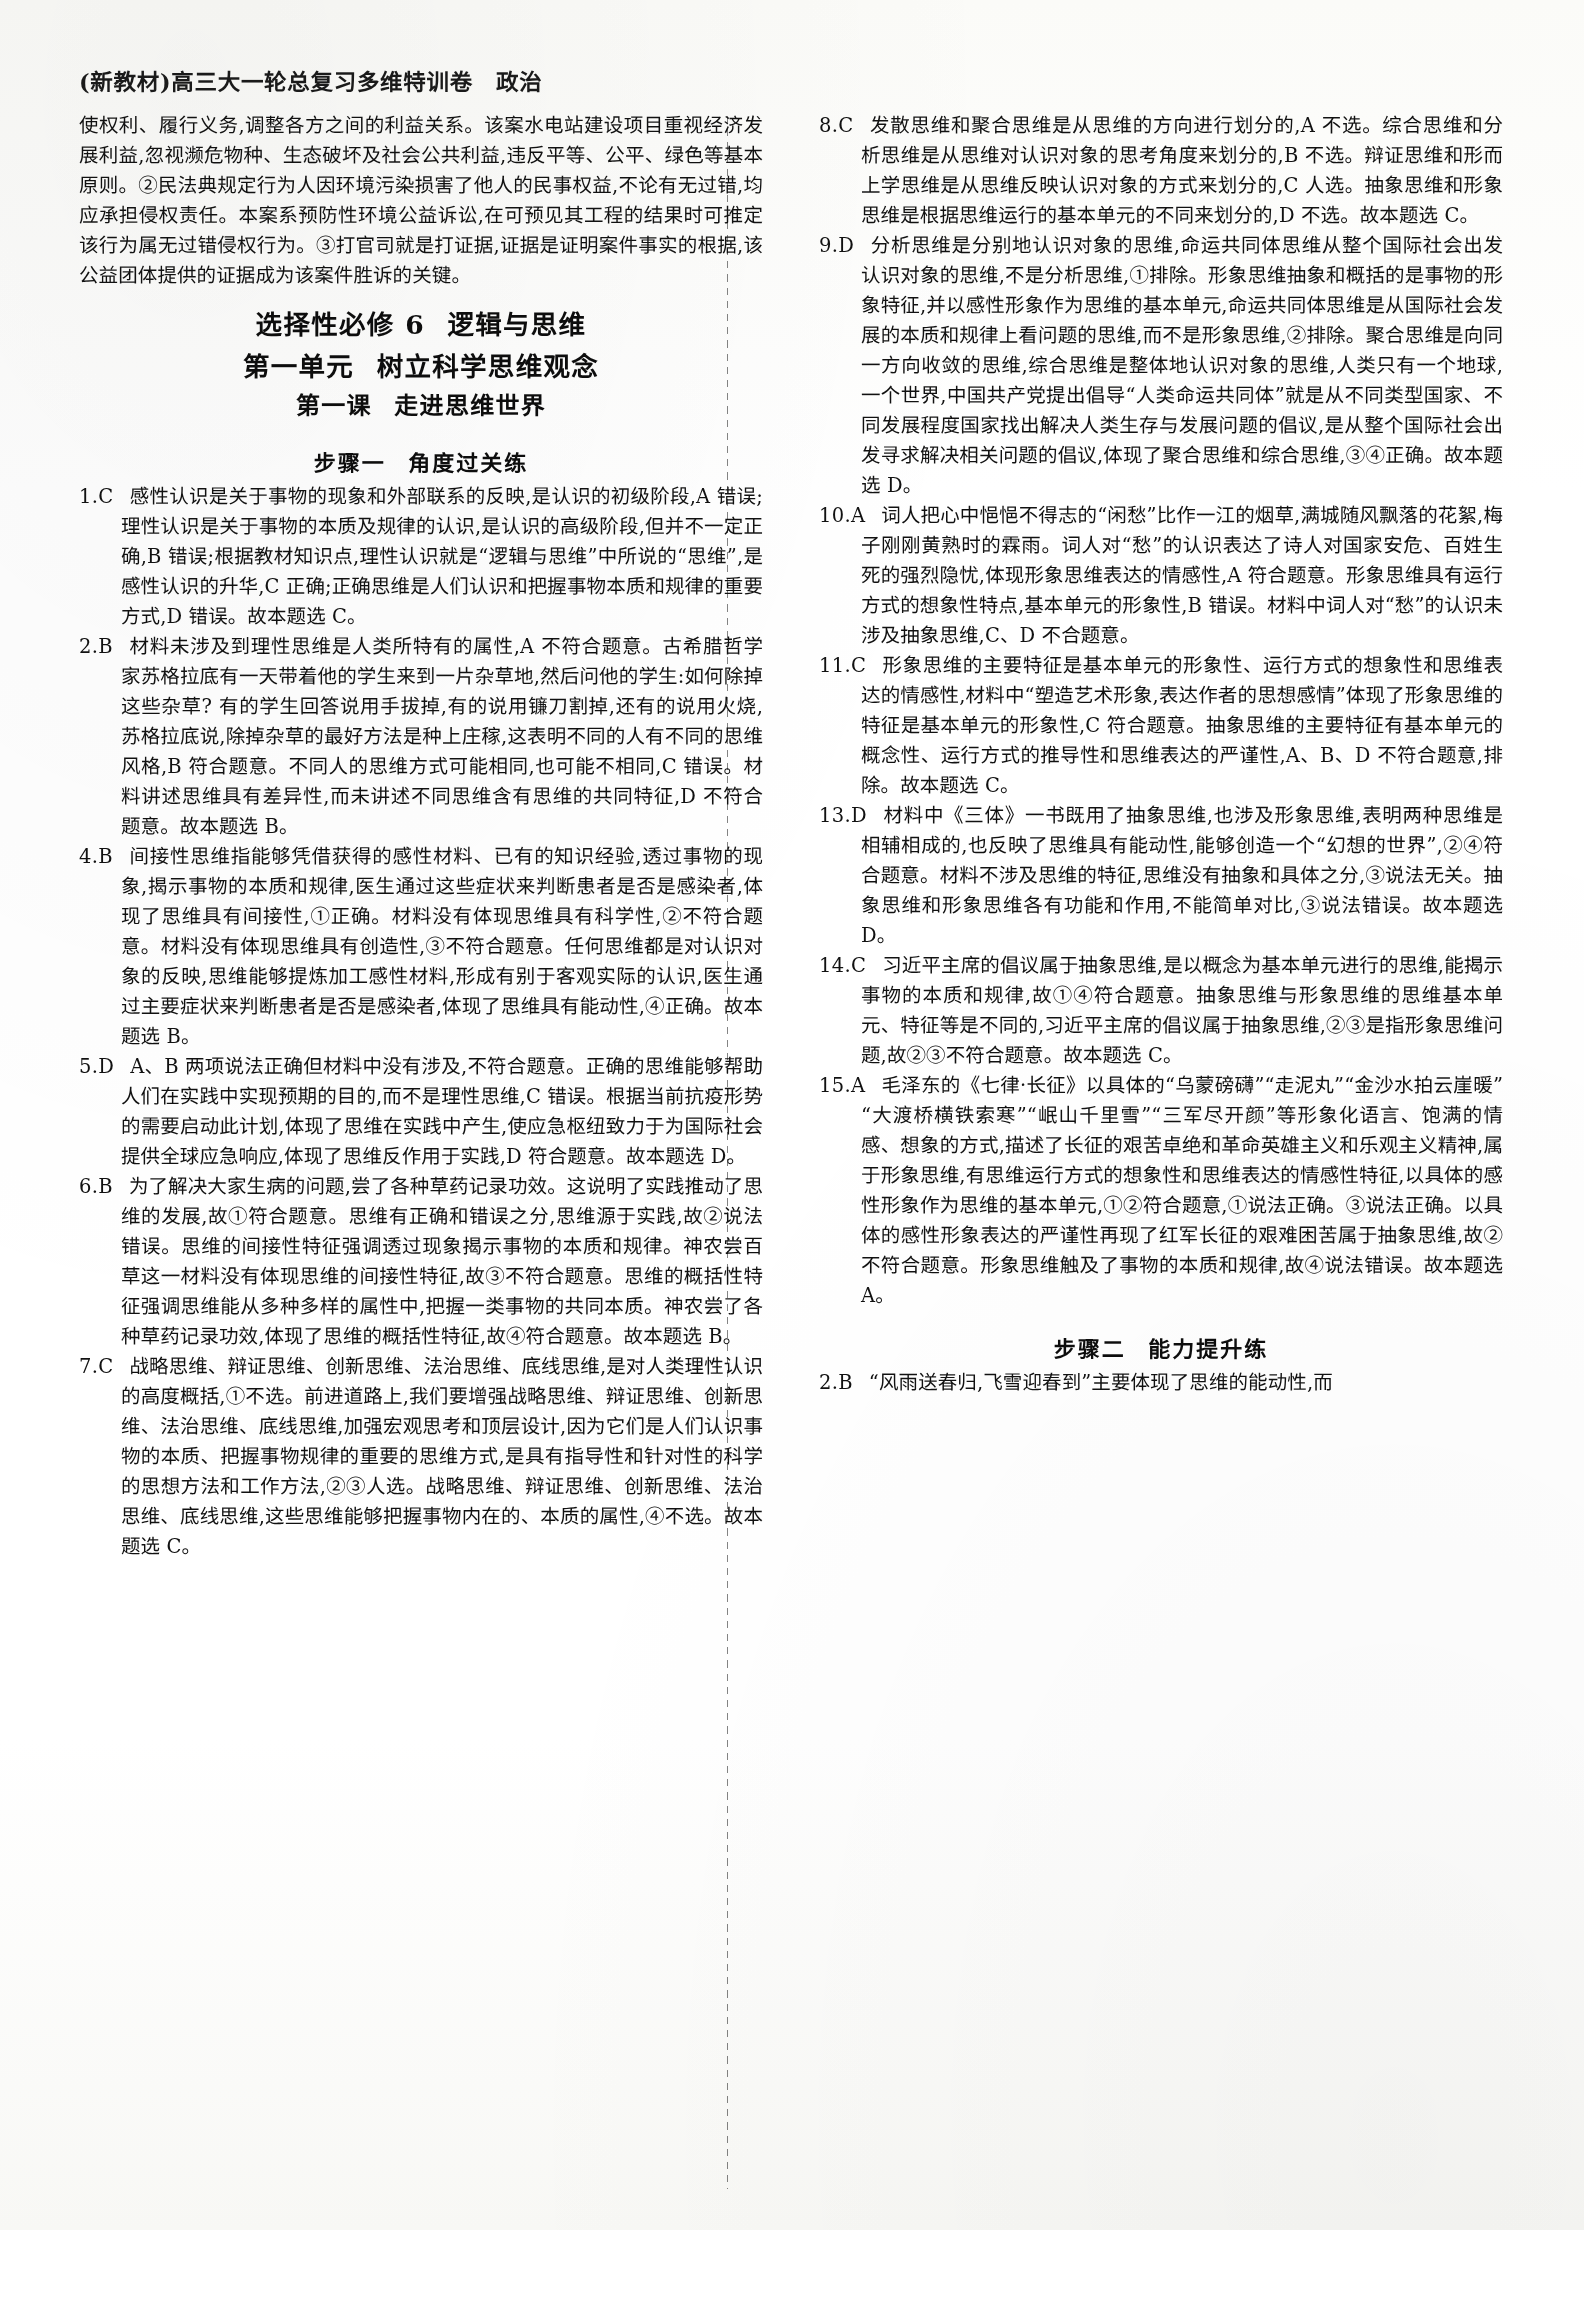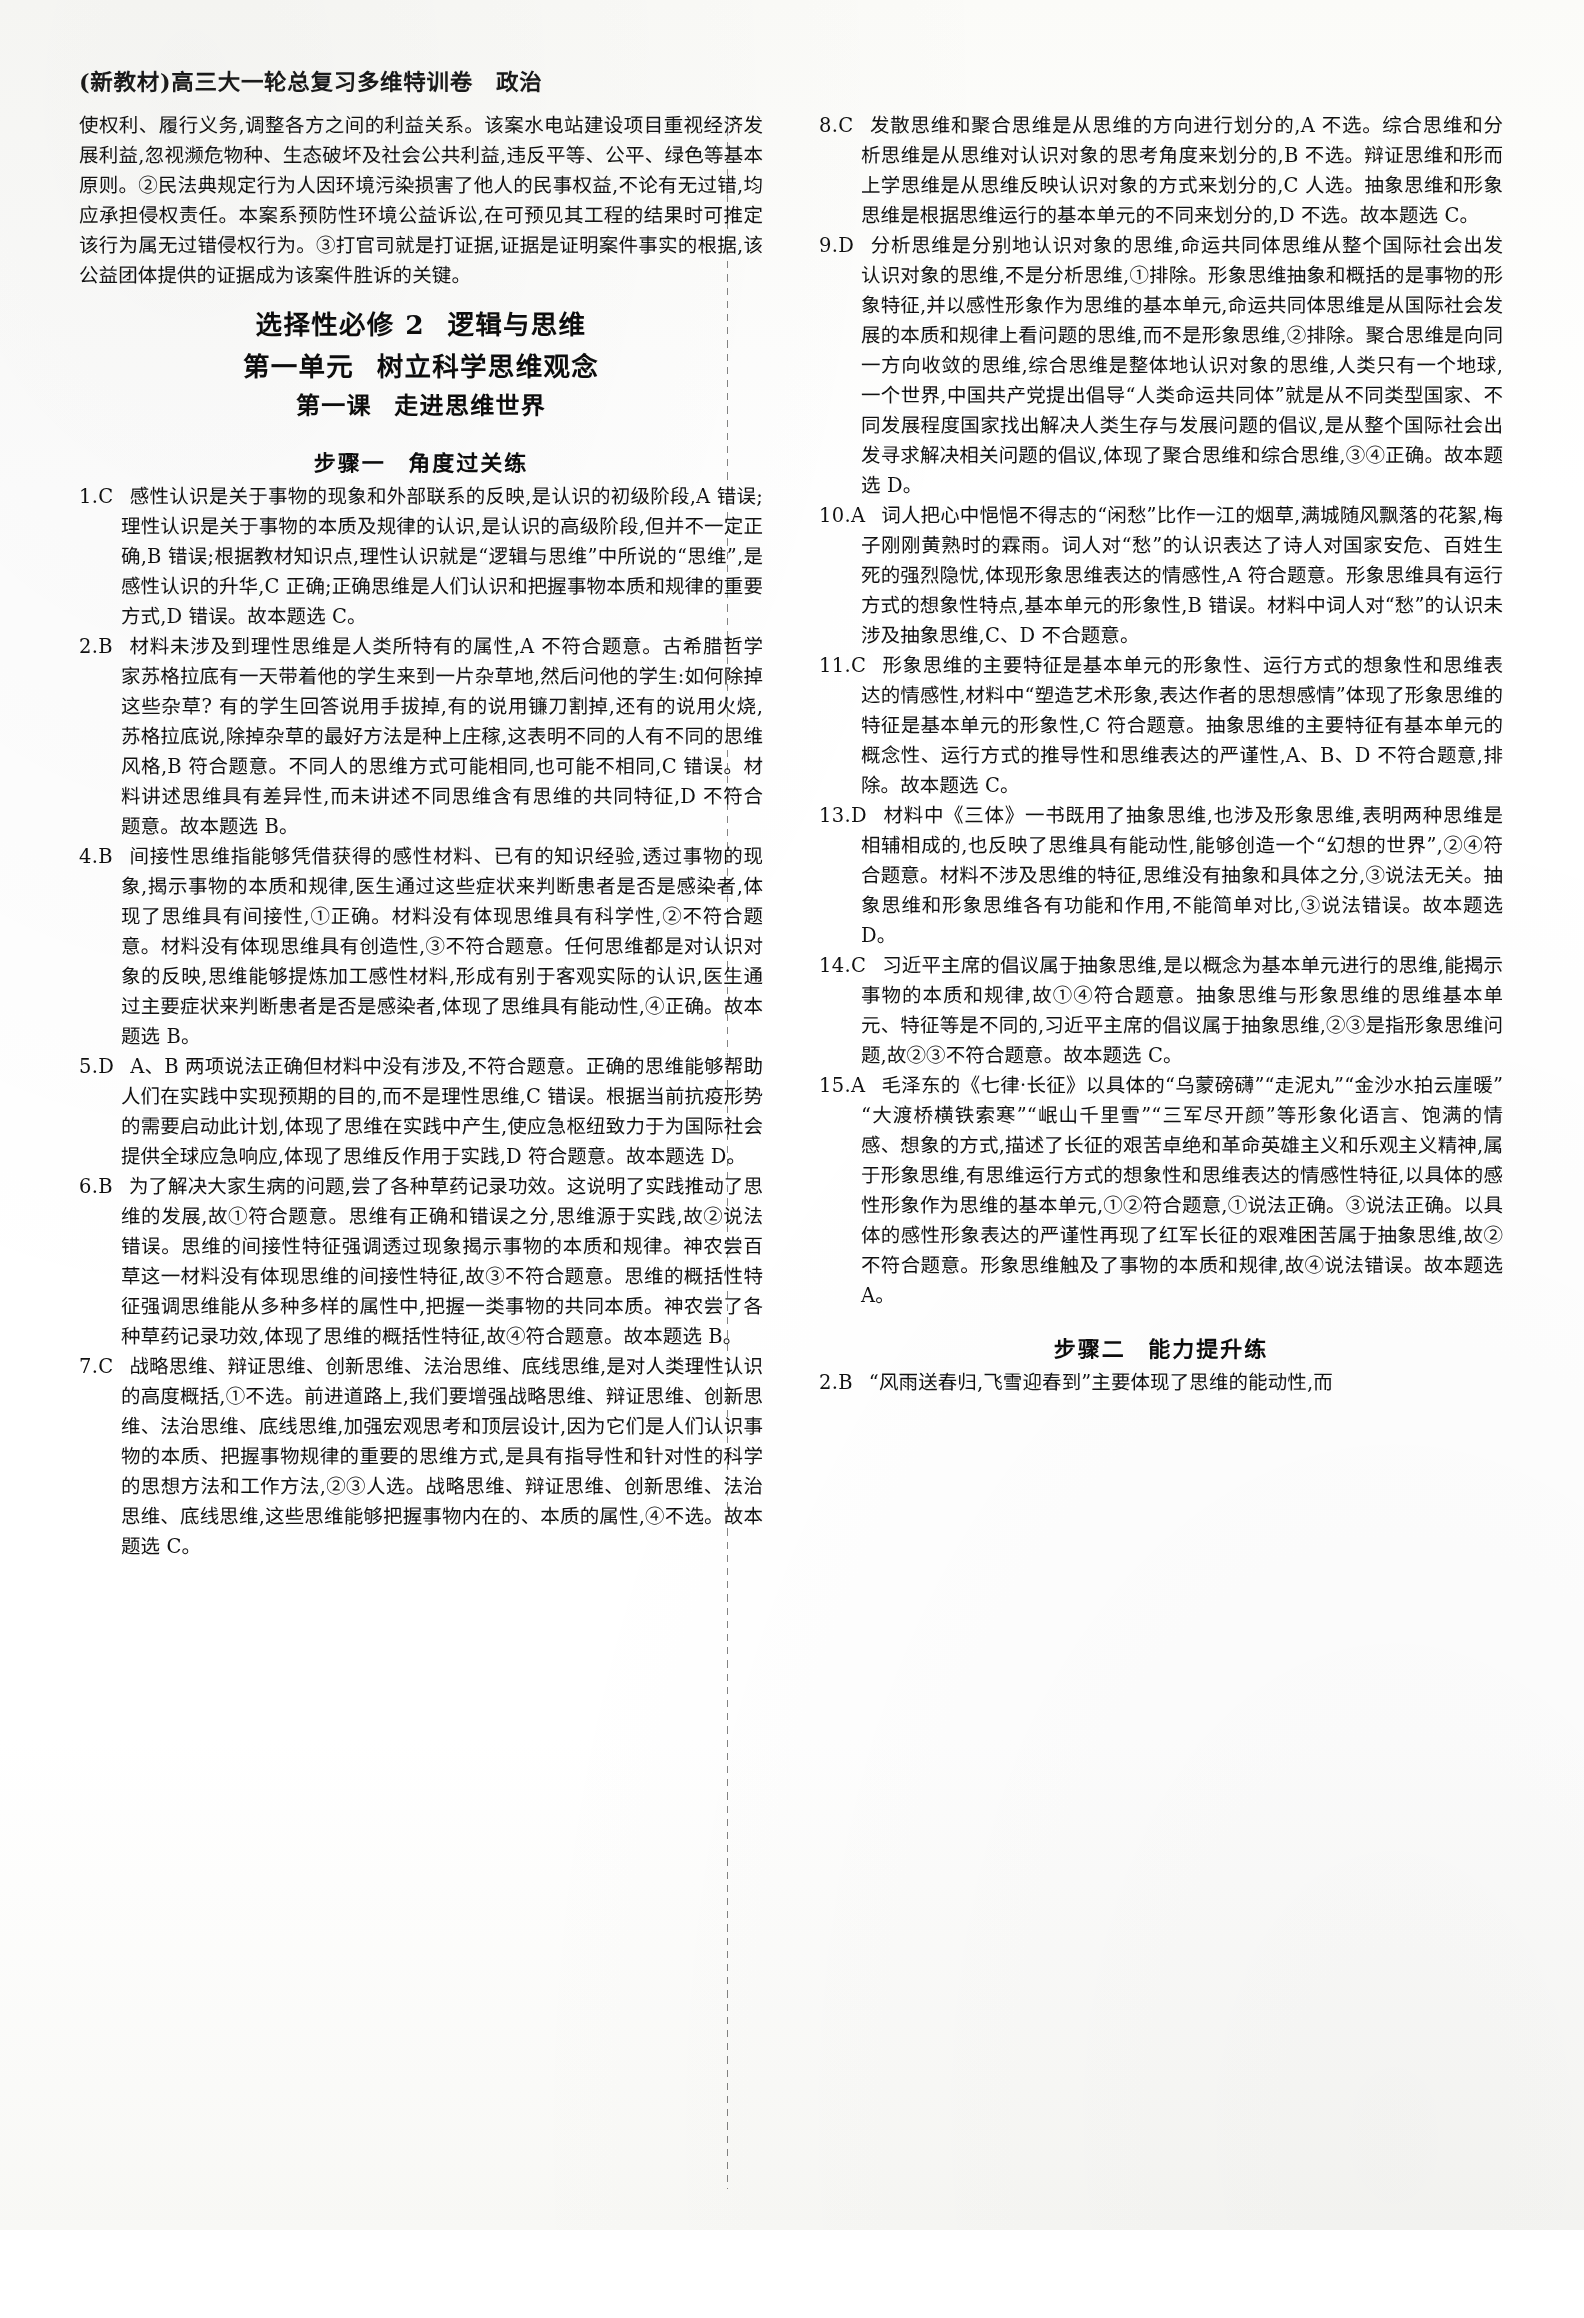--- a/index.html
+++ b/index.html
@@ -146,21 +146,21 @@
 
   <div class="rule"></div>
 
   <div class="columns">
 
     <div class="col">
 
       <p class="para">使权利、履行义务,调整各方之间的利益关系。该案水电站建设项目重视经济发展利益,忽视濒危物种、生态破坏及社会公共利益,违反平等、公平、绿色等基本原则。②民法典规定行为人因环境污染损害了他人的民事权益,不论有无过错,均应承担侵权责任。本案系预防性环境公益诉讼,在可预见其工程的结果时可推定该行为属无过错侵权行为。③打官司就是打证据,证据是证明案件事实的根据,该公益团体提供的证据成为该案件胜诉的关键。</p>
 
       <div class="h-unit">
-        <span>选择性必修 2</span><span class="sp-wide"></span><span>逻辑与思维</span>
+        <span>选择性必修 6</span><span class="sp-wide"></span><span>逻辑与思维</span>
       </div>
 
       <div class="h-sub">
         <span>第一单元</span><span class="sp-wide"></span><span>树立科学思维观念</span>
       </div>
 
       <div class="h-lesson">
         <span>第一课</span><span class="sp-wide"></span><span>走进思维世界</span>
       </div>
 

